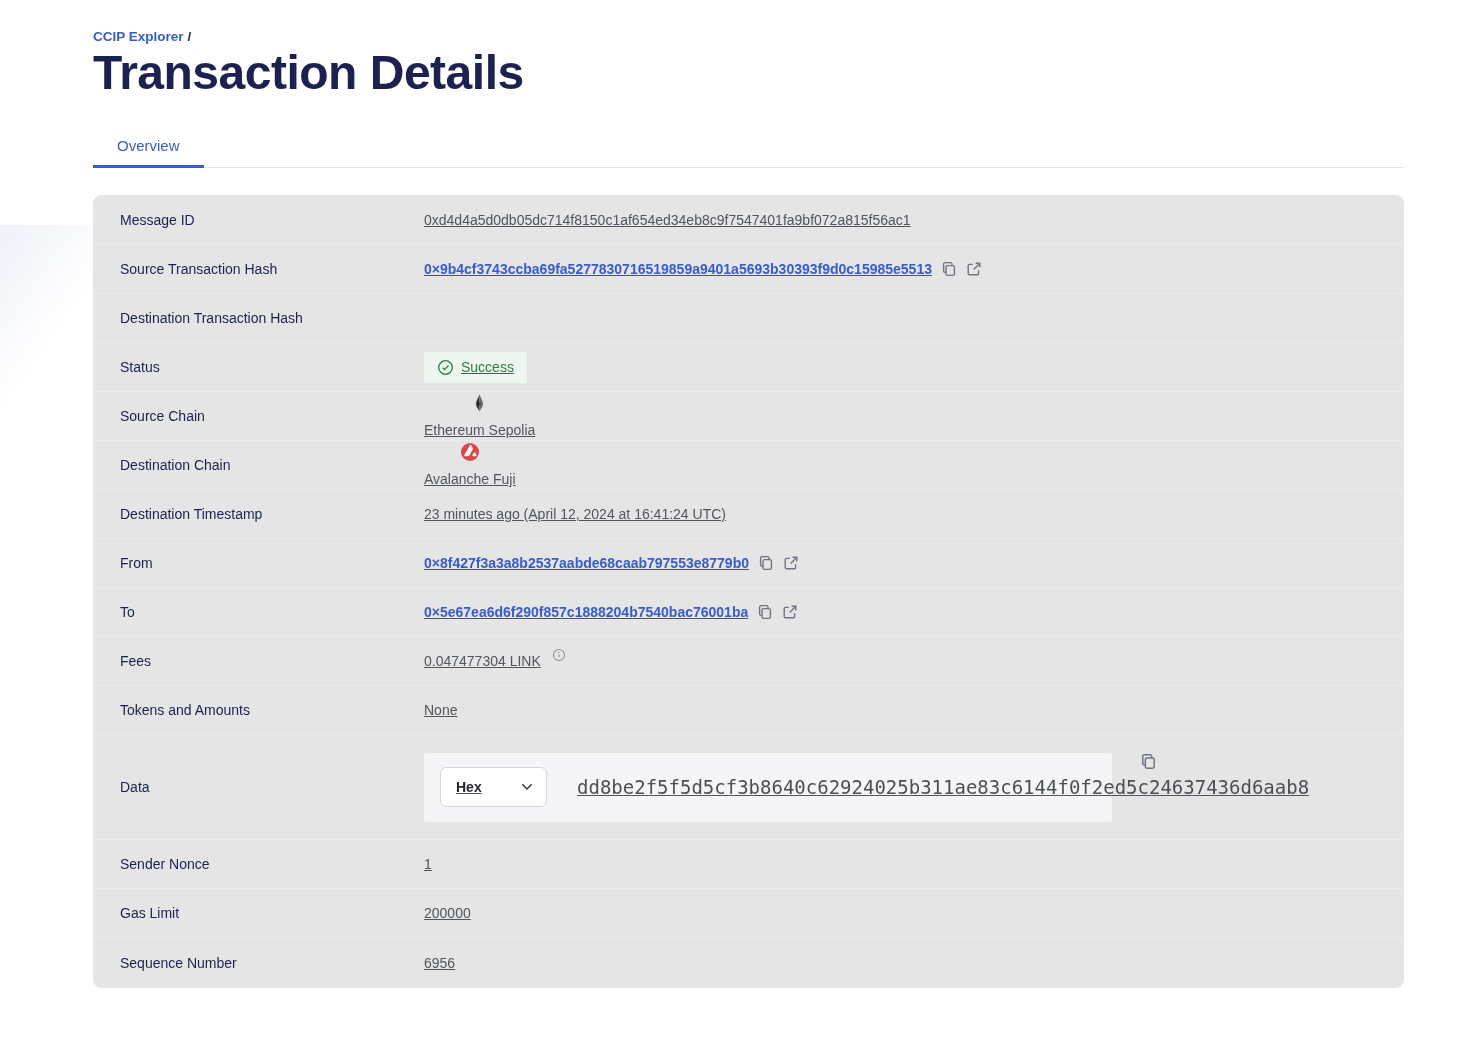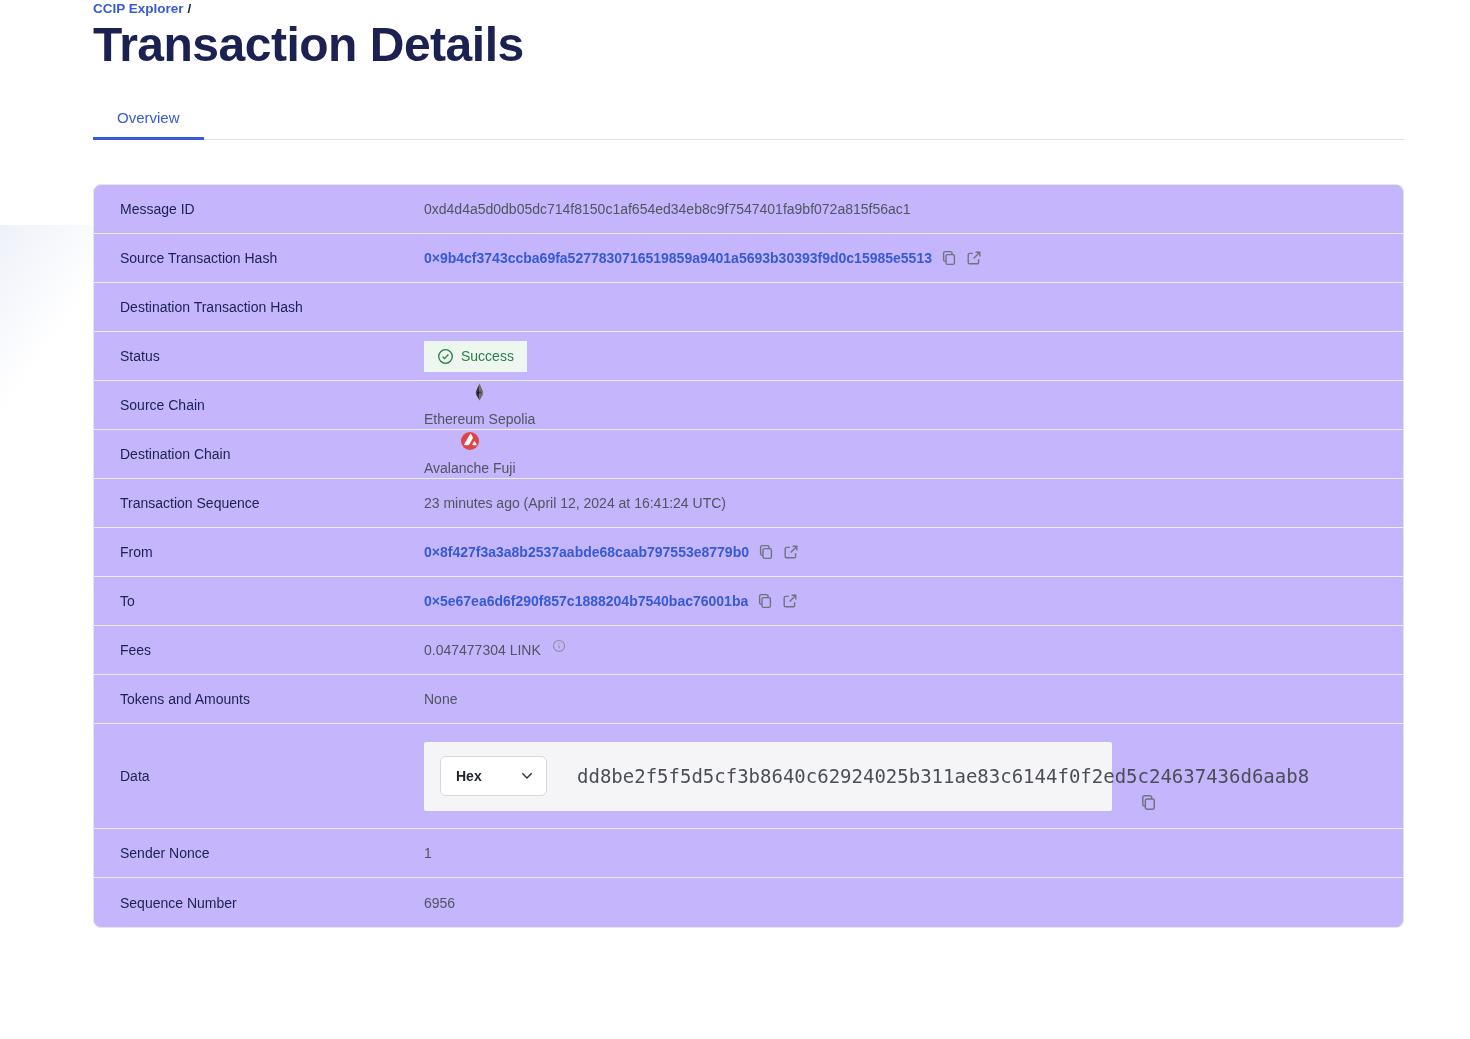--- a/index.html
+++ b/index.html
@@ -18,55 +18,55 @@
     background:#ffffff;color:var(--heading-navy);
     font-family:"Liberation Sans",sans-serif;
   }
   .decor{
     position:absolute;left:0;top:225px;width:95px;height:215px;
     background:linear-gradient(125deg,#eef1f9 0%,rgba(255,255,255,0) 55%);
     pointer-events:none;
   }
   .content{margin:0 66px 0 93px;position:relative;}
   
-  .breadcrumb{padding-top:0;font-size:13.5px;font-weight:700;line-height:17px;}
+  .breadcrumb{padding-top:28px;font-size:13.5px;font-weight:700;line-height:17px;}
   .breadcrumb a{color:var(--accent-blue);text-decoration:none;cursor:pointer;}
   .breadcrumb .sep{color:var(--heading-navy);margin-left:4px;}
   
   h1.page-title{
     margin:6px 0 0 0;font-size:48px;font-weight:700;letter-spacing:-0.5px;
     color:var(--heading-navy);line-height:44px;
   }
   
   .tabbar{margin-top:33px;border-bottom:1px solid #e2e3e6;display:flex;}
   .tab{
     padding:9px 24px 13px 24px;font-size:15px;font-weight:400;
     color:var(--accent-blue);cursor:pointer;position:relative;
   }
   .tab.active::after{
     content:"";position:absolute;left:0;right:0;bottom:-1px;height:3px;
     background:var(--accent-blue);
   }
   
   .card{
-    margin-top:44px;border:1px solid var(--border);border-radius:8px;
-    background:#c4b5fd;overflow:hidden;
+    margin-top:27px;border:1px solid var(--border);border-radius:8px;
+    background:#e5e5e5;overflow:hidden;
   }
   .row{
     display:flex;align-items:center;min-height:49px;
     border-bottom:1px solid #ebecee;
   }
   .row:last-child{border-bottom:none;}
   .row-label{
     flex:0 0 330px;padding-left:26px;font-size:14px;font-weight:500;
     color:var(--heading-navy);
   }
   .row-value{
-    display:flex;align-items:flex-end;gap:9px;font-size:14px;
-    color:var(--value-gray);min-width:0;
+    display:flex;align-items:flex-start;gap:9px;font-size:14px;
+    color:var(--value-gray);min-width:0;text-decoration:underline;
   }
   .hash-link{color:var(--accent-blue);font-weight:600;text-decoration:none;cursor:pointer;}
   .icon-btn{
     display:inline-flex;align-items:center;justify-content:center;
     background:none;border:none;padding:0;cursor:pointer;line-height:0;
   }
   .icon-btn svg{display:block;}
   
   .badge{
     display:inline-flex;align-items:center;gap:7px;
@@ -186,21 +186,21 @@
               <circle cx="10" cy="10" r="10" fill="#E04546"></circle>
               <path fill="#ffffff" d="M7.3 14.6H4.7c-.5 0-.76 0-.92-.1a.62.62 0 0 1-.28-.49c-.01-.18.11-.41.37-.86l5.9-10.4c.26-.46.39-.68.56-.77a.62.62 0 0 1 .56 0c.17.09.3.31.56.77l1.2 2.12c.28.49.42.74.49 1 .07.29.07.6 0 .89-.07.26-.21.51-.49 1l-3.1 5.47c-.28.5-.42.74-.62.93-.21.2-.47.34-.75.41-.26.07-.55.07-1.18.07Zm6.4 0h2.5c.52 0 .78 0 .94-.1a.62.62 0 0 0 .28-.49c0-.18-.12-.4-.37-.85l-1.22-2.14c-.26-.45-.39-.67-.56-.76a.62.62 0 0 0-.56 0c-.17.09-.3.31-.55.76l-1.22 2.13c-.25.45-.38.67-.37.85.01.2.11.39.28.49.16.11.42.11.93.11Z"></path>
             </svg>
           </span>
           <span>Avalanche Fuji</span>
         </span>
       </div>
     </div>
 
     <div class="row">
-      <div class="row-label">Transaction Sequence</div>
+      <div class="row-label">Destination Timestamp</div>
       <div class="row-value">
         <span>23 minutes ago (April 12, 2024 at 16:41:24 UTC)</span>
       </div>
     </div>
 
     <div class="row">
       <div class="row-label">From</div>
       <div class="row-value">
         <a class="hash-link">0×8f427f3a3a8b2537aabde68caab797553e8779b0</a>
         <button class="icon-btn">
@@ -283,20 +283,26 @@
       </div>
     </div>
 
     <div class="row">
       <div class="row-label">Sender Nonce</div>
       <div class="row-value">
         <span>1</span>
       </div>
     </div>
 
+    <div class="row">
+      <div class="row-label">Gas Limit</div>
+      <div class="row-value">
+        <span>200000</span>
+      </div>
+    </div>
 
     <div class="row">
       <div class="row-label">Sequence Number</div>
       <div class="row-value">
         <span>6956</span>
       </div>
     </div>
 
   </div>
 </div>

